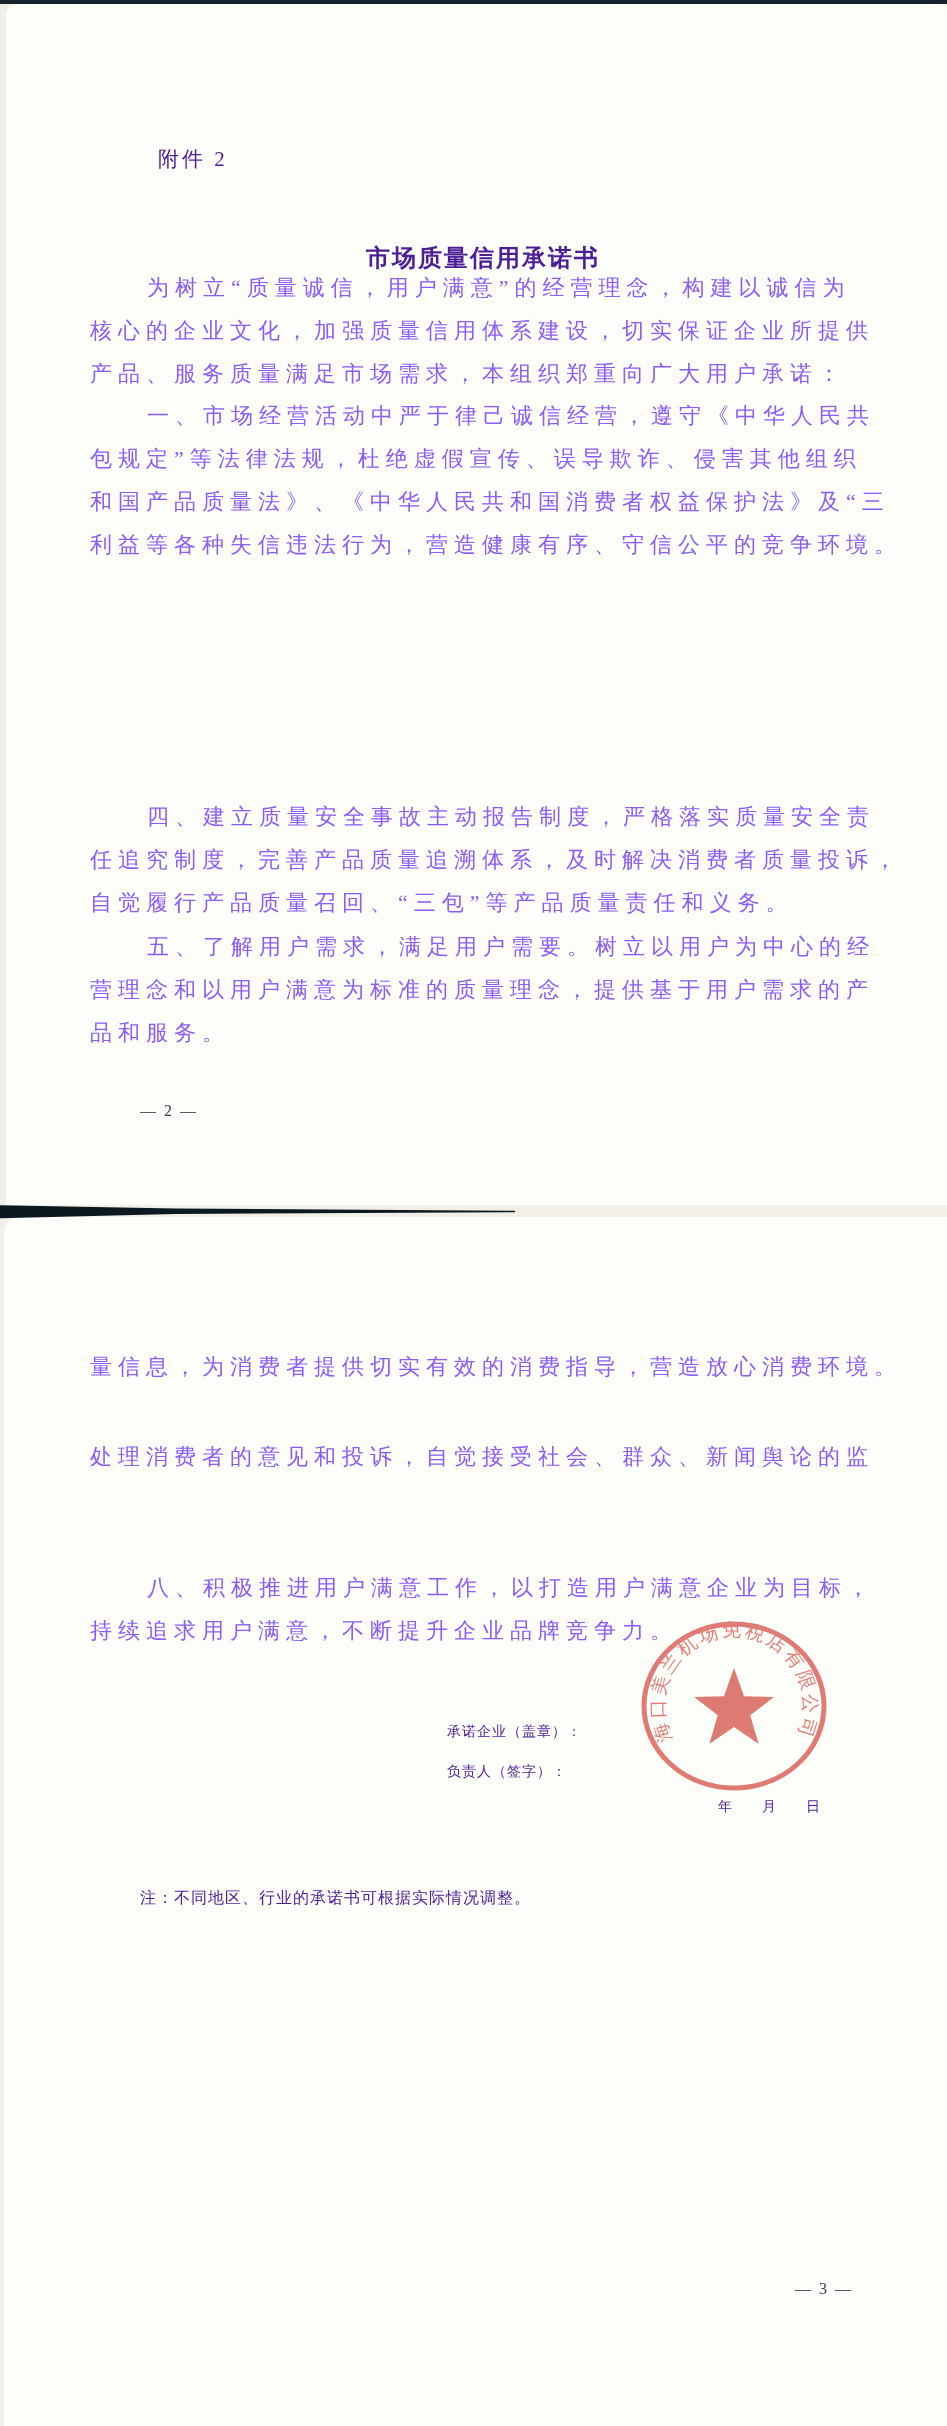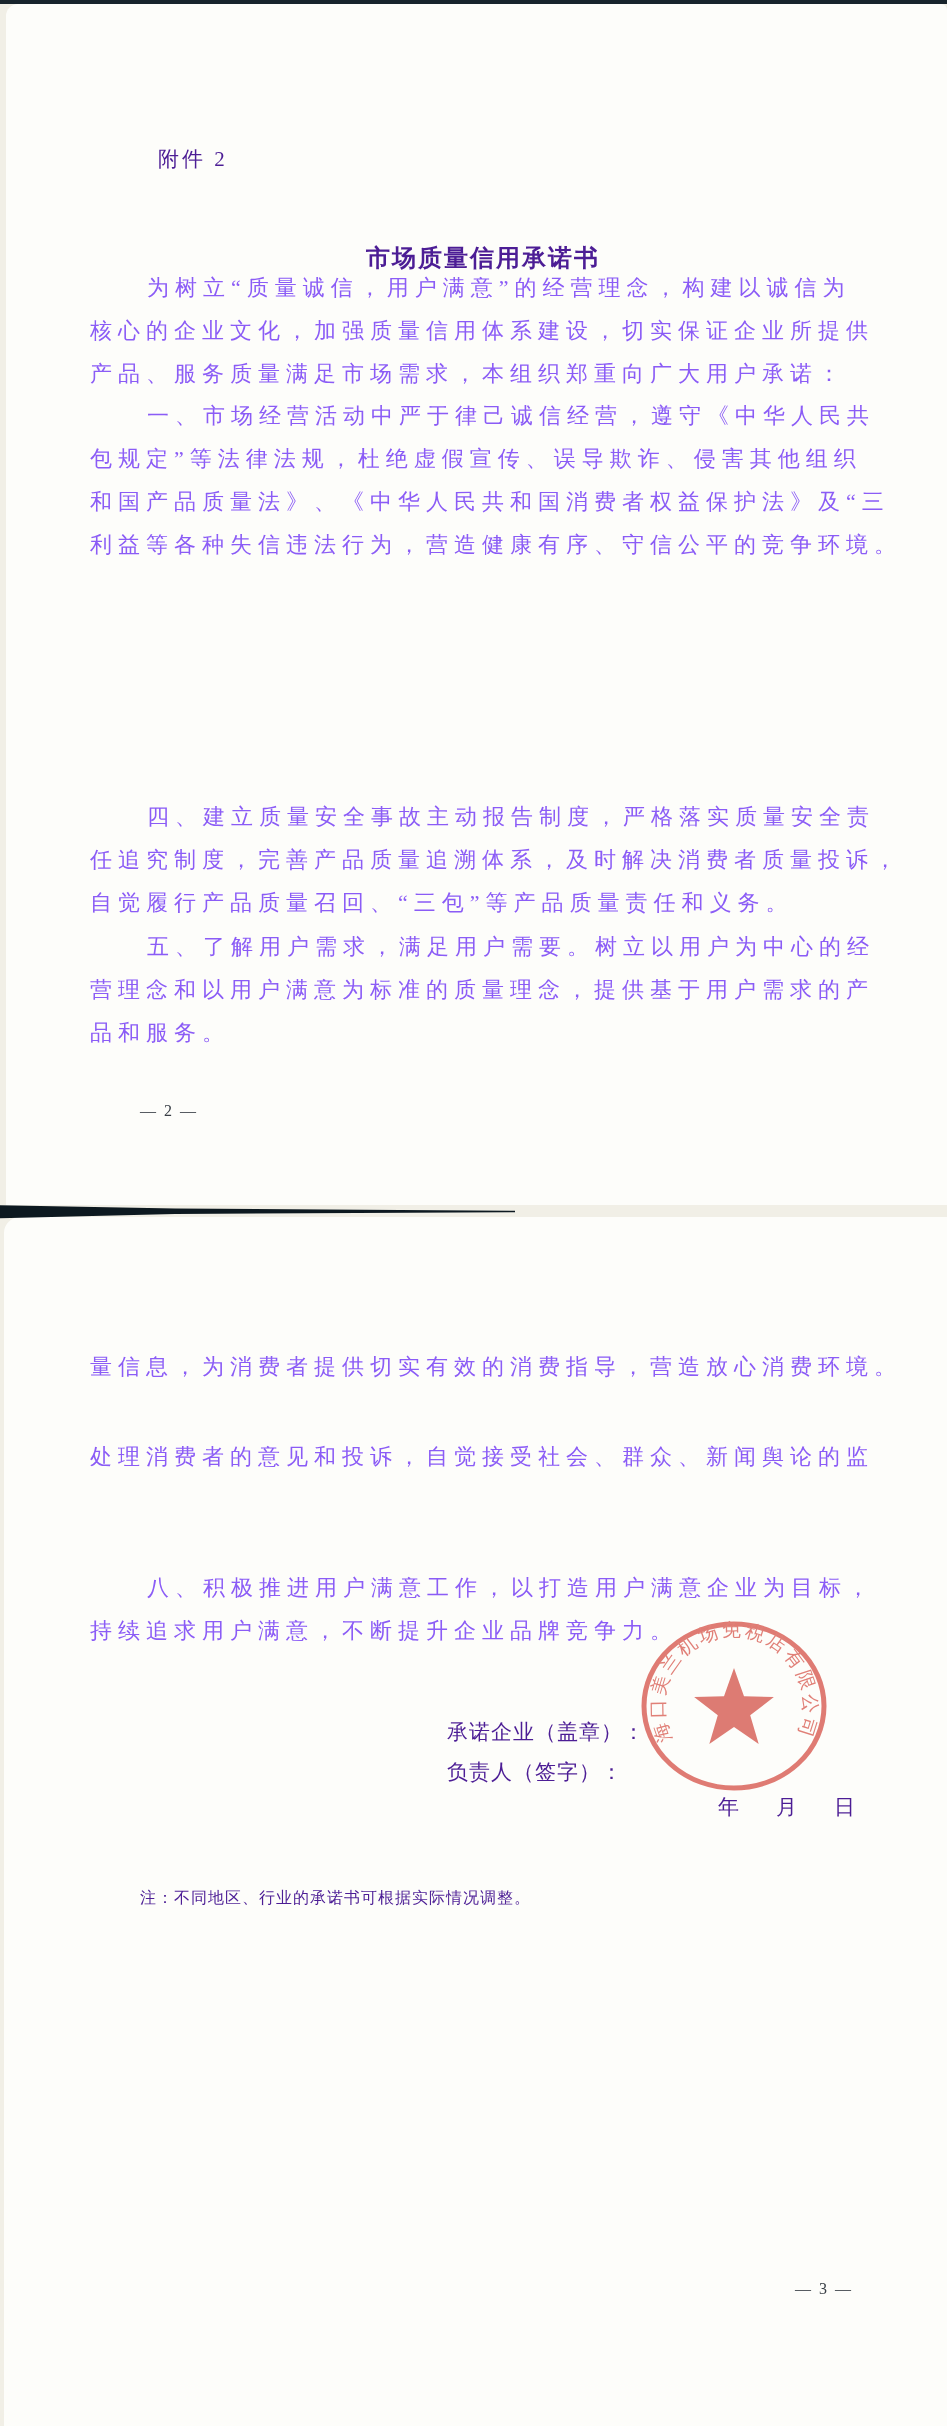--- a/index.html
+++ b/index.html
@@ -11,21 +11,21 @@
   .top-edge{position:absolute;left:0;top:0;width:947px;height:4px;background:#18242c;}
   .separator{position:absolute;left:0;top:1204px;width:515px;height:15px;background:#0d1920;
              clip-path:polygon(0 8%,34% 30%,100% 45%,100% 55%,34% 66%,0 95%);}
   .txt{position:absolute;color:#4c1d95;}
   .para{position:absolute;left:90px;color:#8b5cf6;}
   .ln{font-size:22px;line-height:43px;letter-spacing:6px;white-space:pre;}
   .indent{padding-left:57px;}
   .attach{left:158px;top:145px;font-size:21px;letter-spacing:3px;}
   .title{left:88px;top:194px;width:790px;text-align:center;font-size:24px;font-weight:bold;
          letter-spacing:2px;font-family:"Liberation Sans","DejaVu Sans",sans-serif;margin-top:48px;}
-  .sig{font-size:21px;letter-spacing:1px;line-height:30px;white-space:pre;}
+  .sig{font-size:14px;letter-spacing:1px;line-height:30px;white-space:pre;}
   .company{left:447px;top:1717px;}
   .person{left:447px;top:1757px;}
   .dateline{left:718px;top:1792px;letter-spacing:8px;}
   .note{left:140px;top:1888px;font-size:16px;letter-spacing:1px;}
   .pagenum{font-size:16px;letter-spacing:2px;color:#383e45;white-space:pre;}
   .f2{left:140px;top:1102px;}
   .f3{left:795px;top:2280px;}
   .seal{position:absolute;left:636px;top:1616px;width:196px;height:184px;opacity:.88;}
 </style>
 </head>

